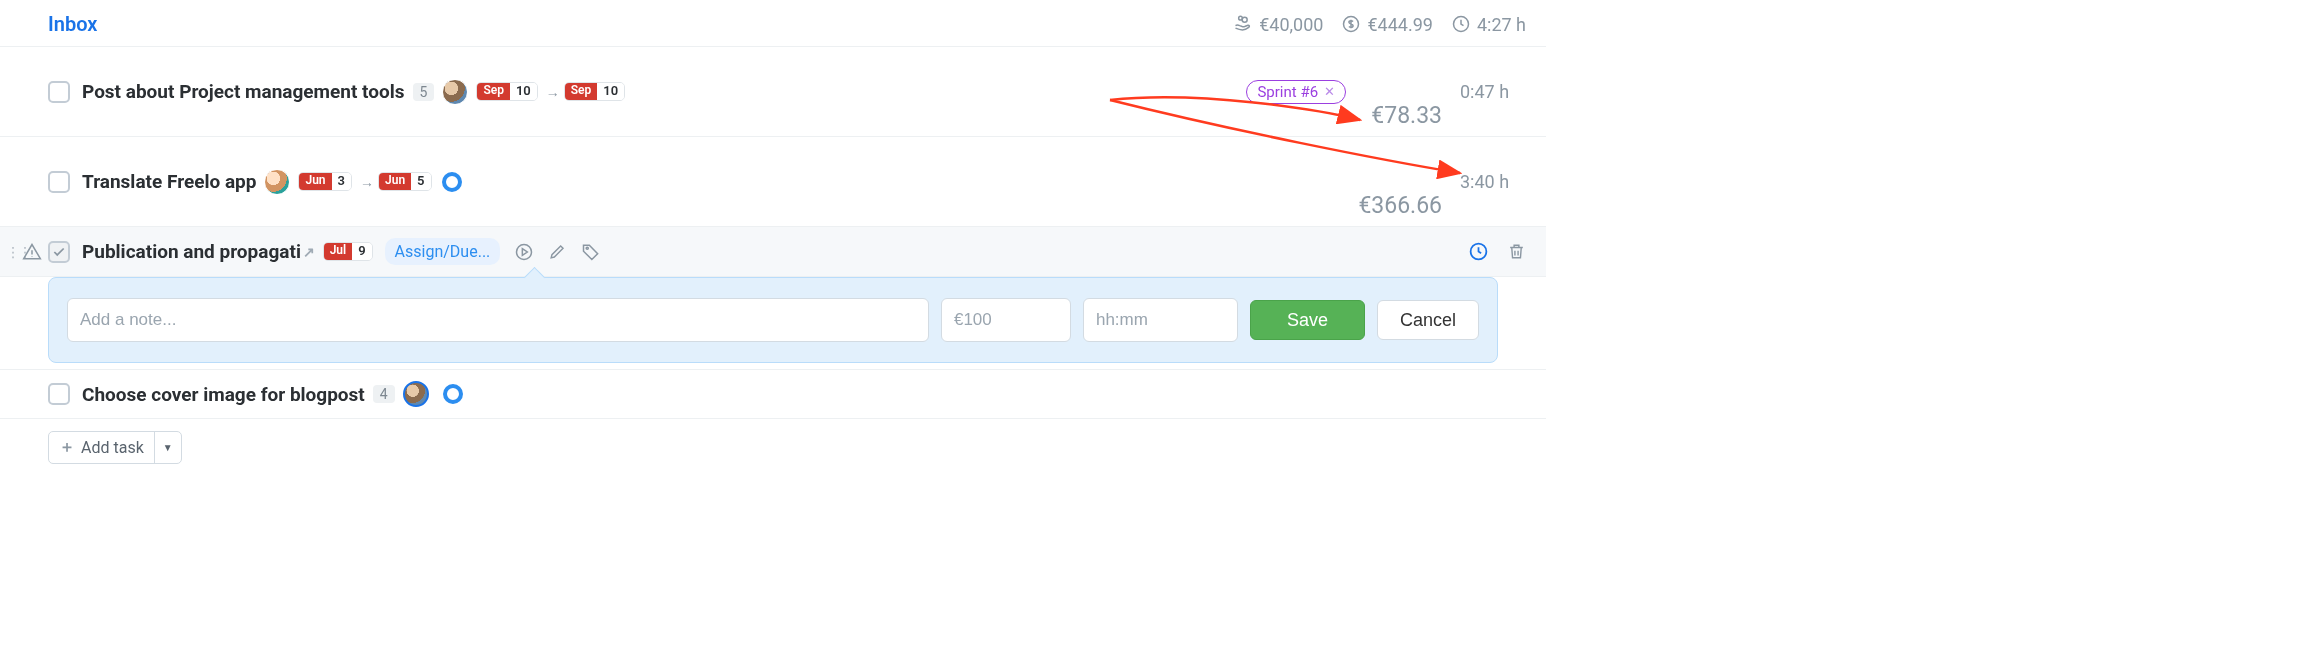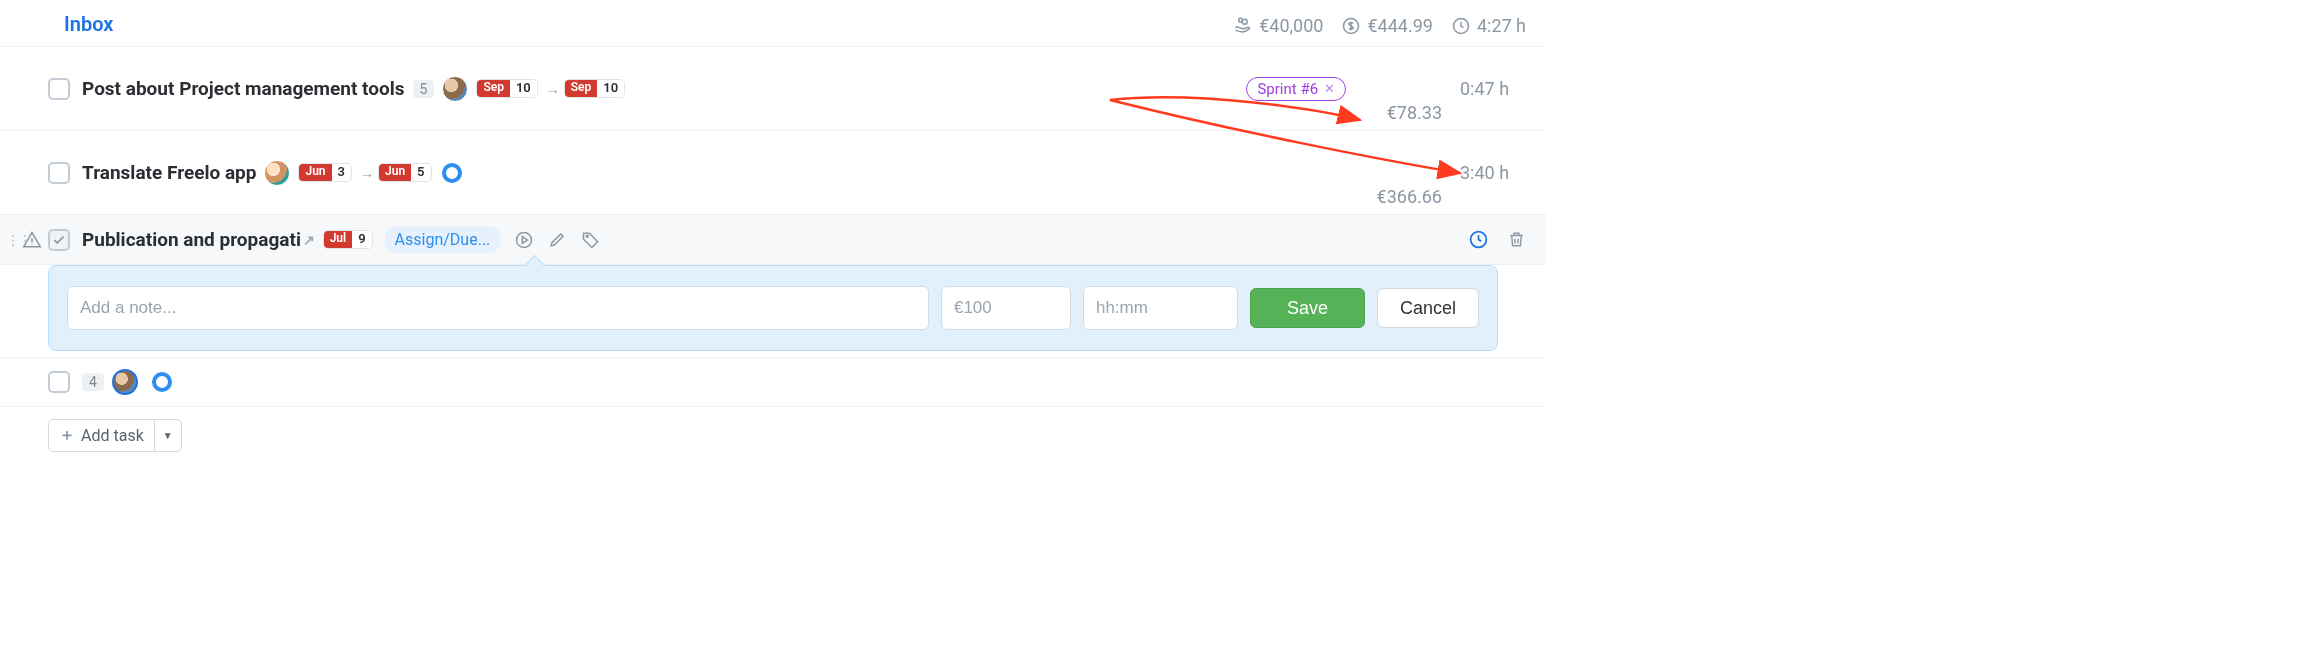--- a/index.html
+++ b/index.html
@@ -8,22 +8,22 @@
     font-family: -apple-system, BlinkMacSystemFont, "Segoe UI", Roboto, Helvetica, Arial, sans-serif;
     font-size: 18px;
     color: #333;
     background: #fff;
     width: 1546px;
   }
 
   
   .header {
     display: flex;
-    align-items: flex-end;
-    padding: 12px 20px 10px 64px;
+    align-items: center;
+    padding: 12px 20px 10px 48px;
   }
   .header .title {
     font-size: 20px;
     font-weight: 600;
     color: #1a73e8;
   }
   .header .spacer { flex: 1; }
   .metric {
     display: flex;
     align-items: center;
@@ -193,21 +193,21 @@
     align-items: center;
     gap: 6px;
   }
   .sprint-pill .x { color: #b989e8; font-size: 13px; cursor: pointer; }
 
   .row-right {
     display: flex;
     align-items: center;
     gap: 18px;
   }
-  .amt { color: #8b97a2; font-size: 18px; min-width: 78px; text-align: right; margin-top: 48px;}
+  .amt { color: #8b97a2; font-size: 23px; min-width: 78px; text-align: right; margin-top: 48px;}
   .dur { color: #8b97a2; font-size: 18px; min-width: 66px; text-align: left;}
 
   .tail-icon { color: #1a73e8; }
   .trash-icon { color: #8b97a2; }
 
   
   .editor-wrap {
     border-top: none;
     padding: 0;
     position: relative;
@@ -446,20 +446,21 @@
     <input type="text" class="note-input" placeholder="Add a note..." style="">
     <input type="text" class="amount-input" placeholder="€100" style="">
     <input type="text" class="time-input" placeholder="hh:mm" style="">
     <button class="btn save">Save</button>
     <button class="btn">Cancel</button>
   </div>
 </div>
 
 <div class="task-row" style="border-top:1px solid #edf0f2;">
   <span class="checkbox"></span>
+  <span class="task-title">Choose cover image for blogpost</span>
   <span class="count-badge">4</span>
   <span class="avatar ring"></span>
   <span class="status-ring"></span>
   <span class="row-spacer"></span>
 </div>
 
 <div class="add-task-row">
   <div class="add-task">
     <span class="seg">
       <span class="plus">＋</span>

